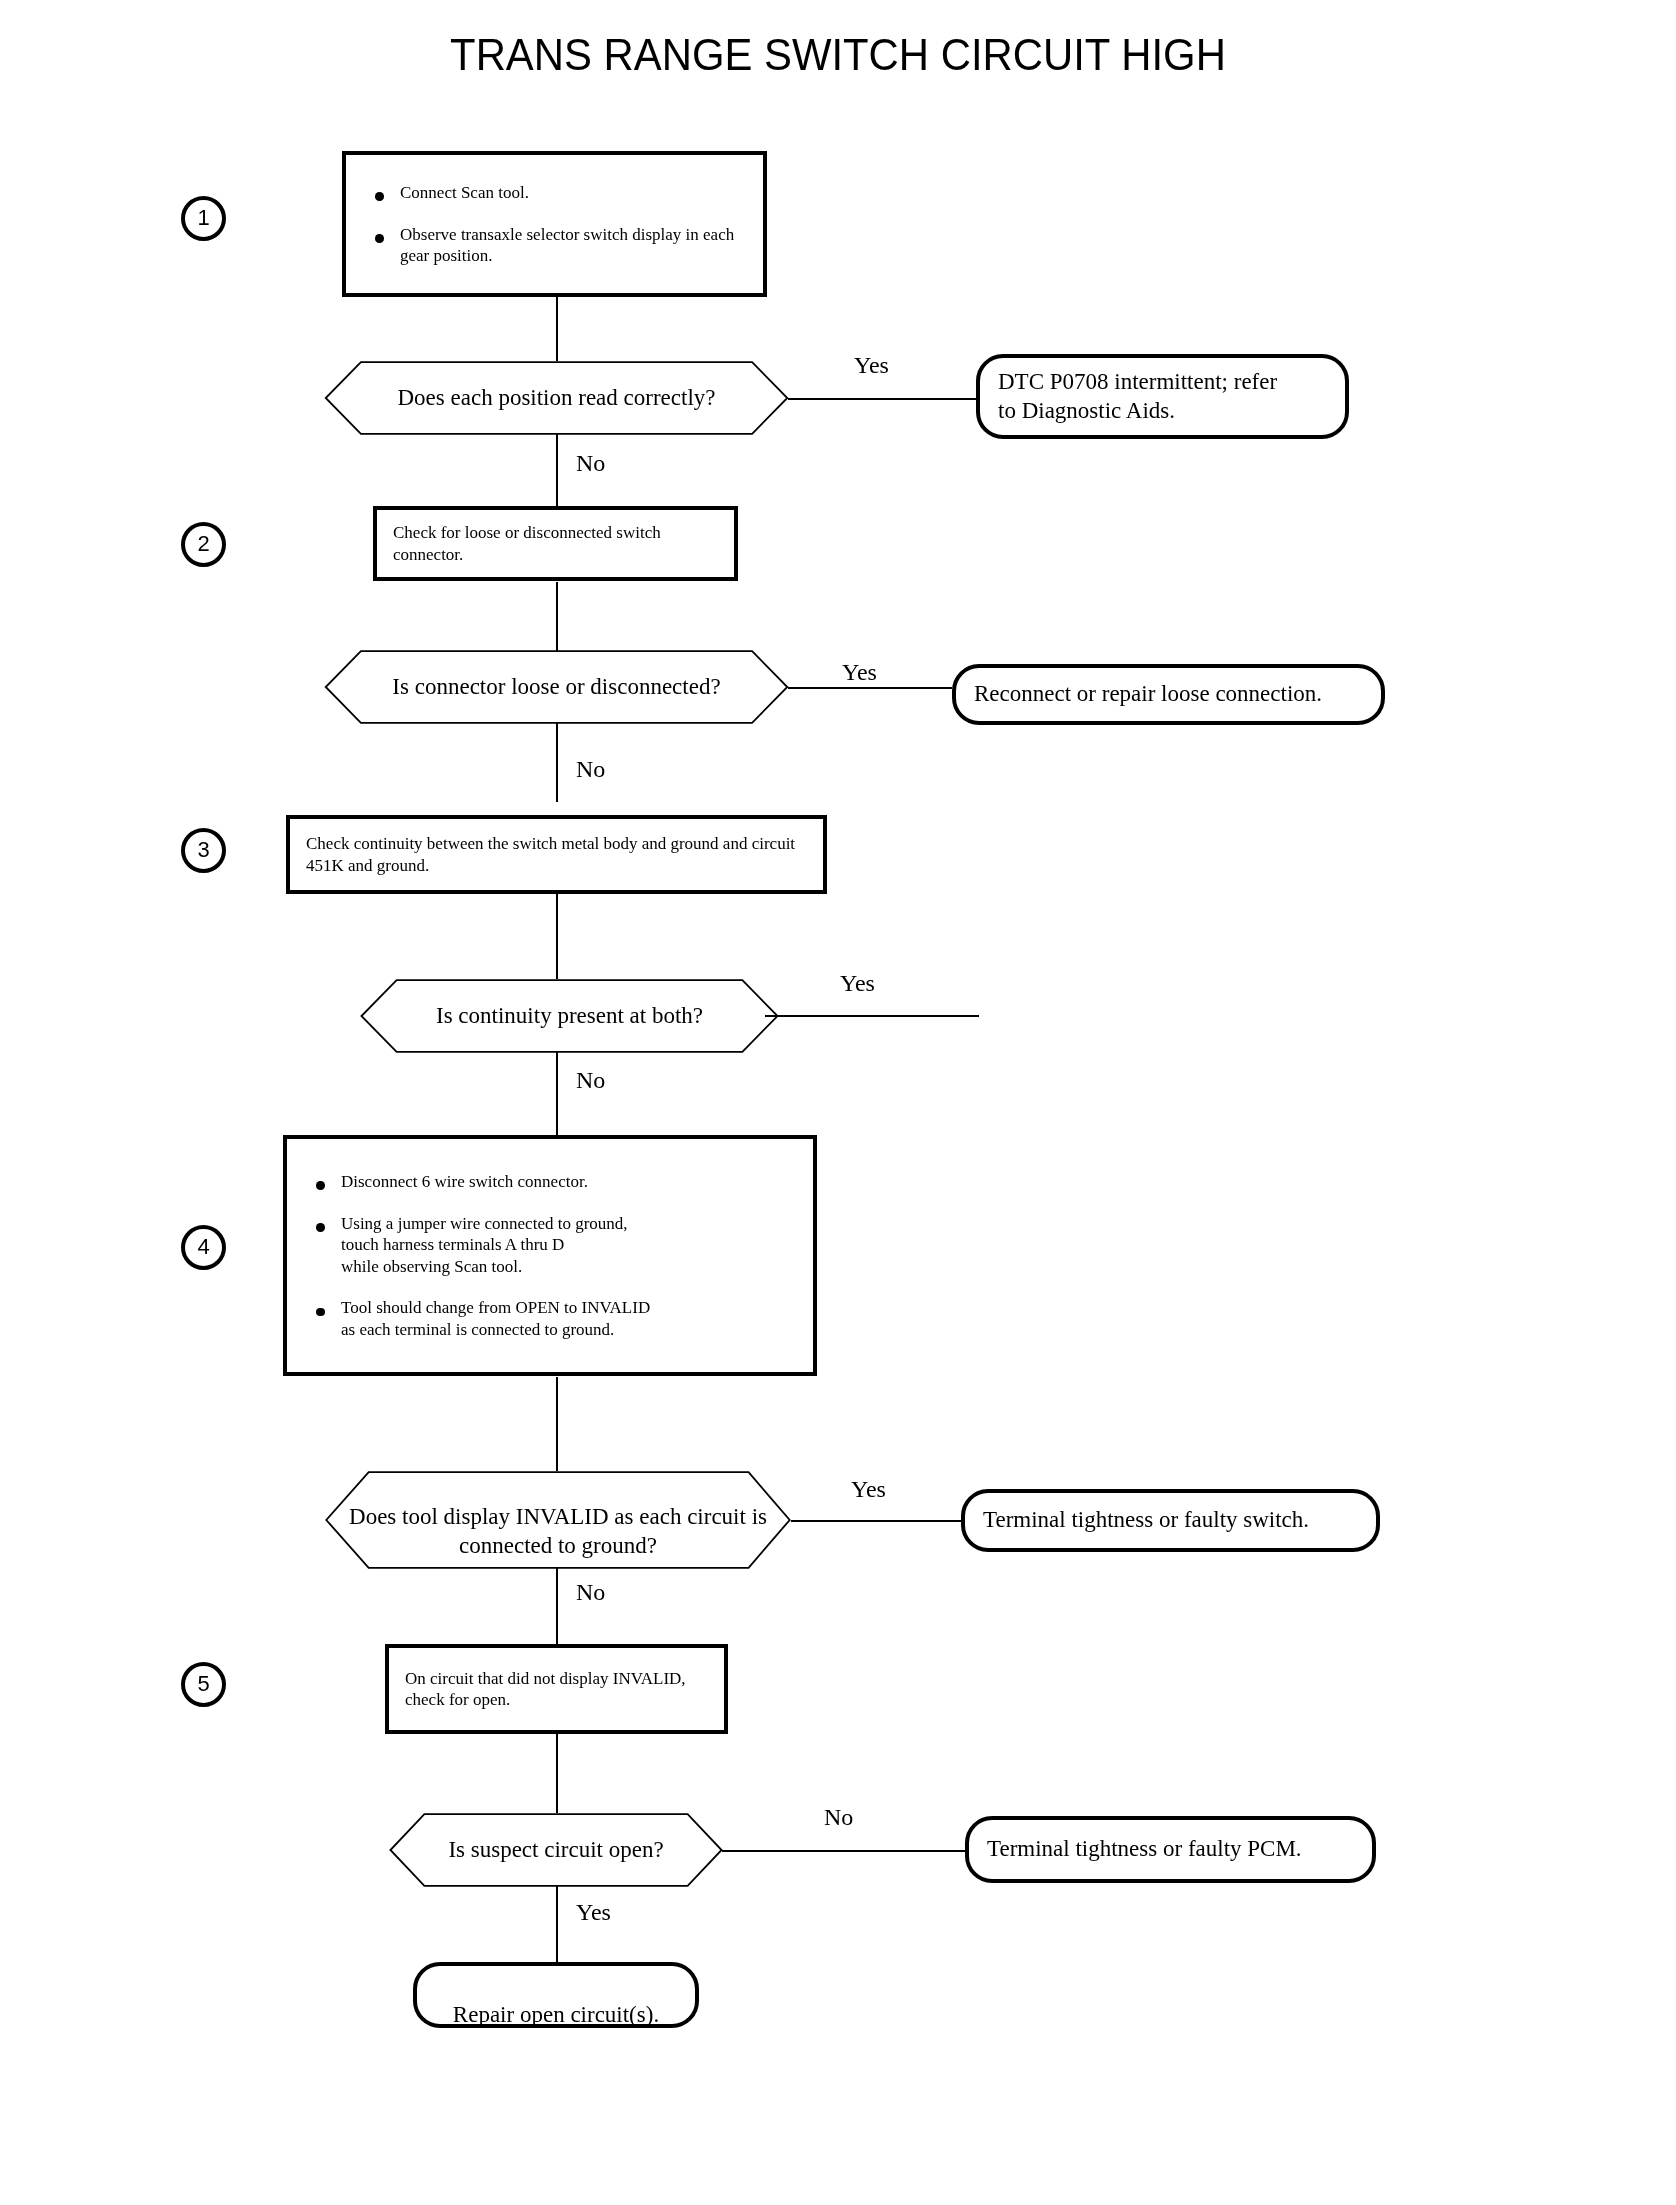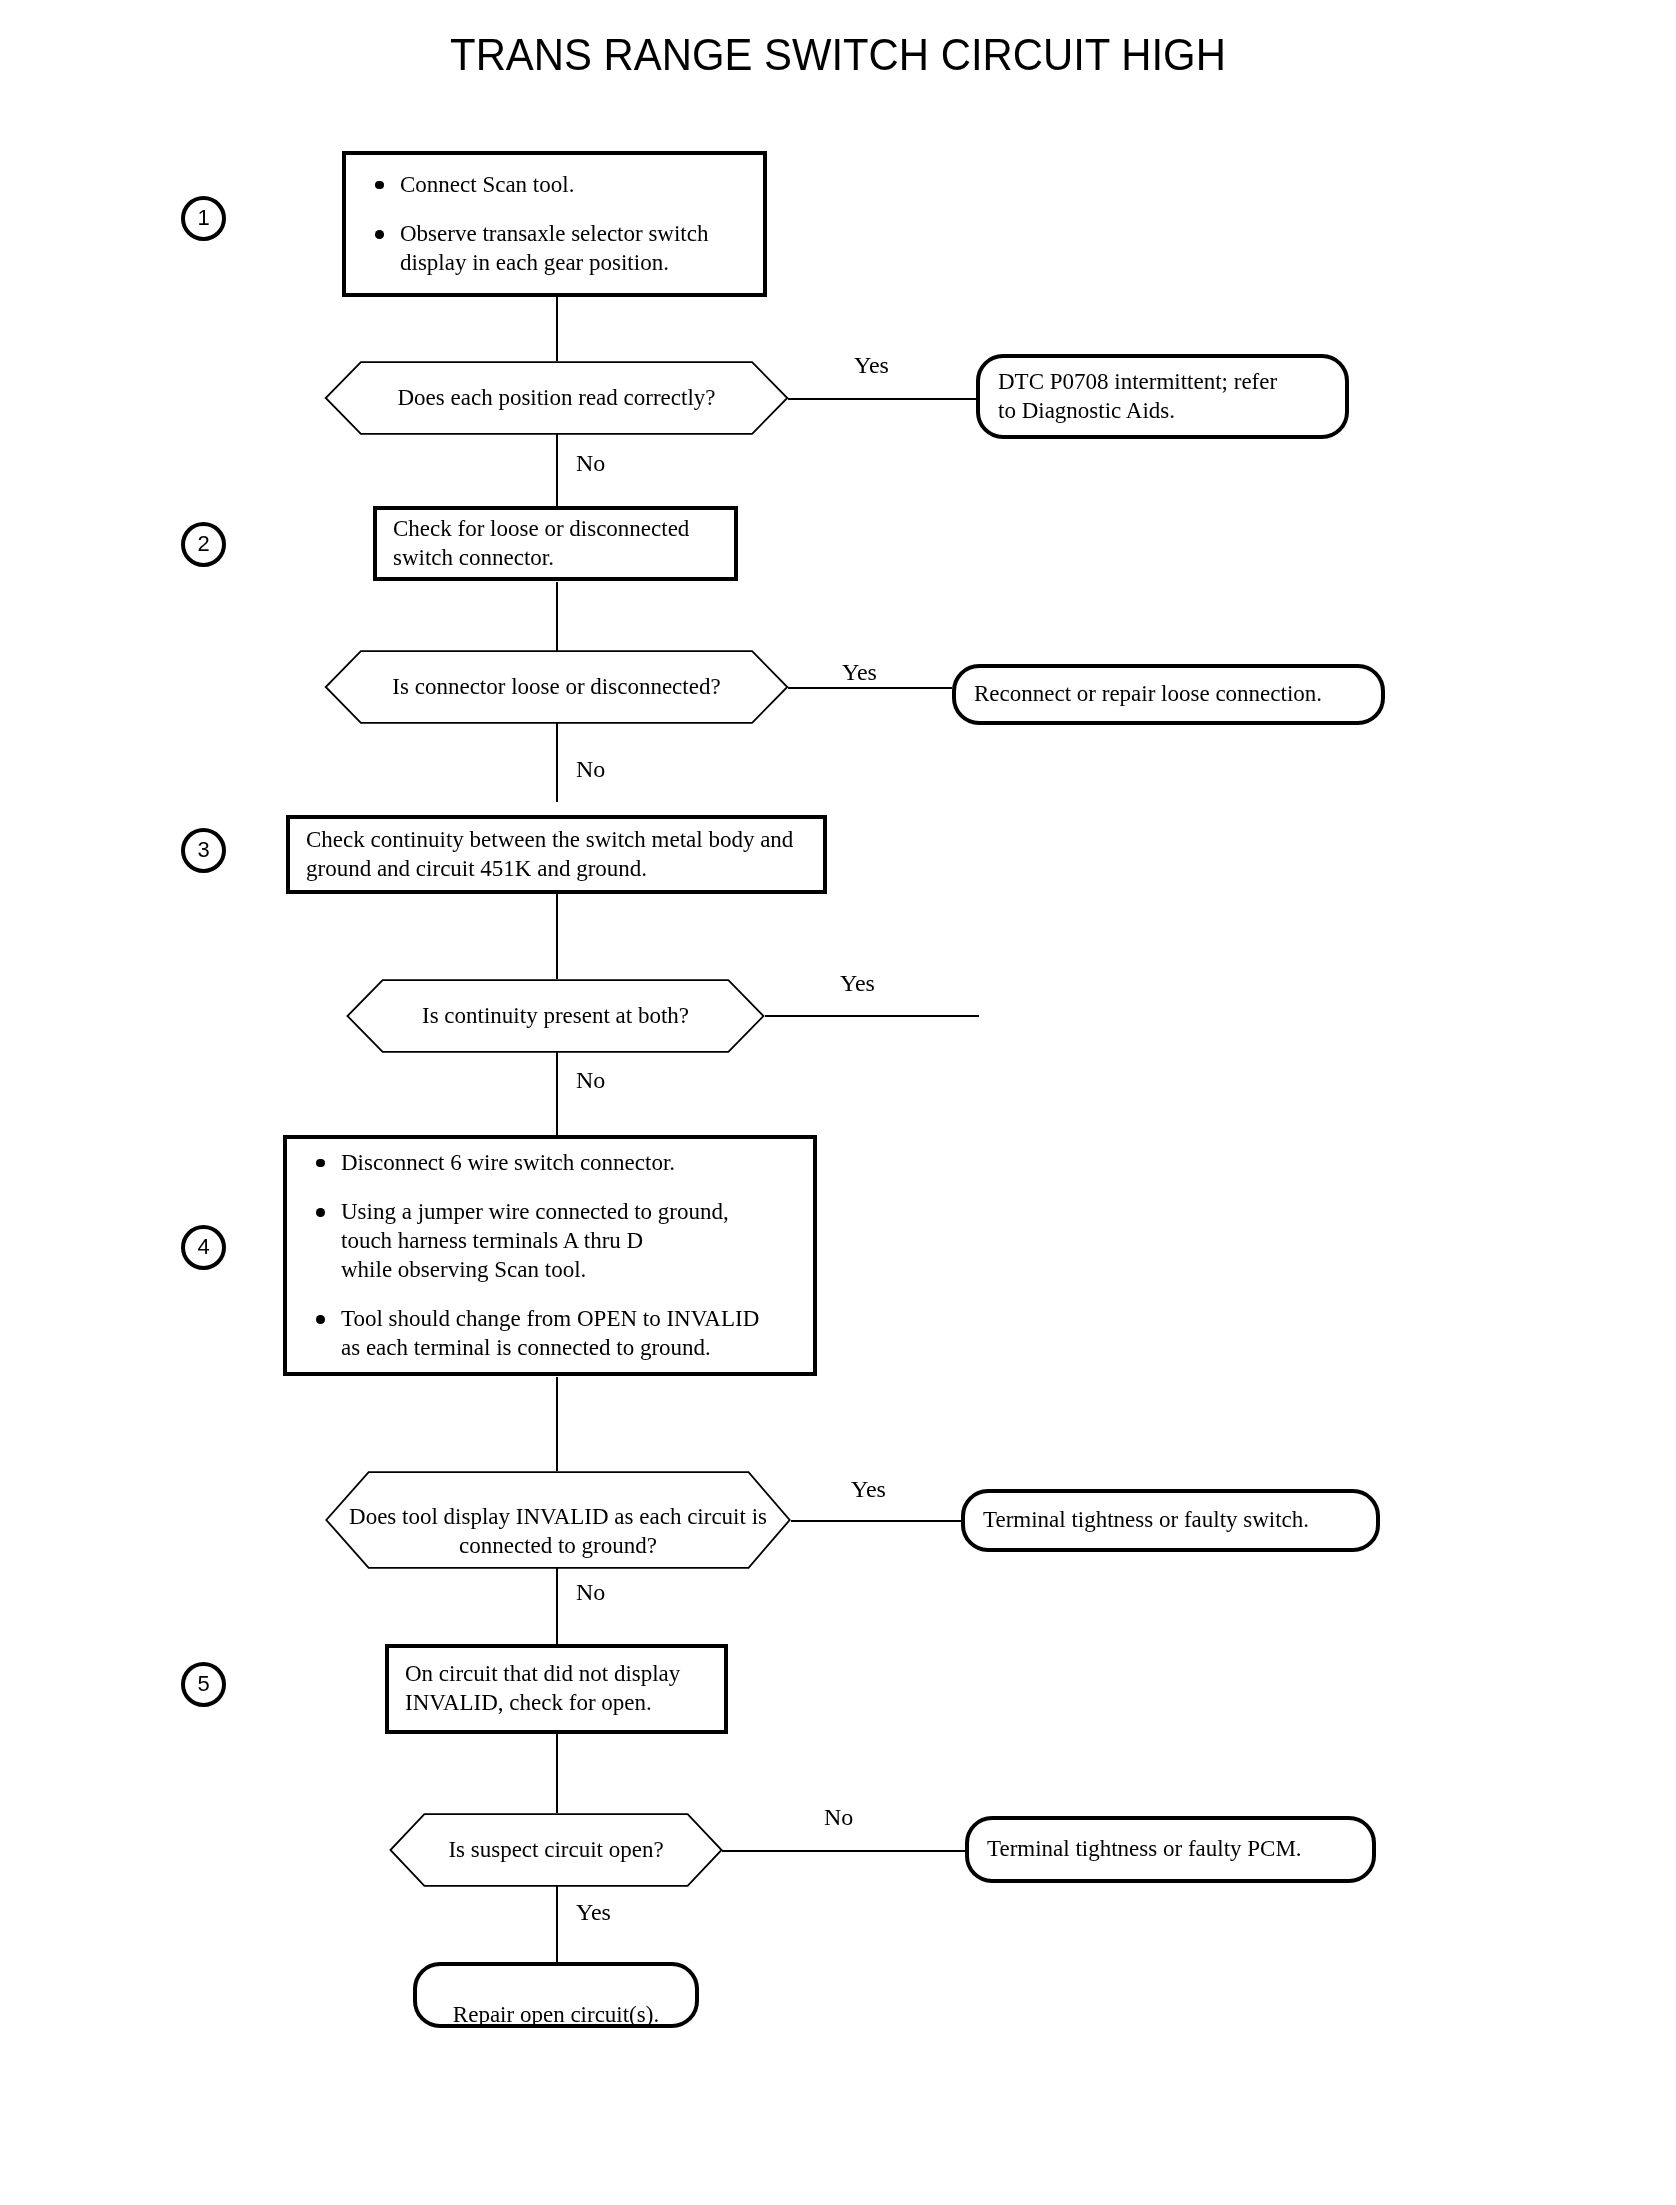--- a/index.html
+++ b/index.html
@@ -22,21 +22,21 @@
     border-radius:50%;box-sizing:border-box;
     display:flex;align-items:center;justify-content:center;
     font-family:"Liberation Sans","DejaVu Sans",sans-serif;
     font-size:22px;line-height:1;padding-bottom:1.8px;
   }
 
   
   .proc{
     position:absolute;box-sizing:border-box;border:4.3px solid #000;
     background:#fff;display:flex;align-items:center;
-    font-size:23px;line-height:1.25;
+    font-size:17px;line-height:1.25;
   }
   .proc .inner{width:100%;padding:0 16px;}
 
   
   ul.bl{margin:0;padding:0;list-style:none;}
   ul.bl li{position:relative;padding-left:38px;margin:0 0 20.7px 0;}
   ul.bl li:last-child{margin-bottom:0;}
   ul.bl li:before{
     content:"";position:absolute;left:13.4px;top:10.3px;
     width:8.5px;height:8.5px;background:#000;border-radius:50%;
@@ -130,21 +130,21 @@
   <div class="lbl" style="left:576px;top:757px;">No</div>
 
   <div class="step-circle" style="left:181px;top:828px;">3</div>
 
   <div class="proc" style="left:286px;top:815px;width:541px;height:79px;">
     <div class="inner"><span>Check continuity between the switch metal body and ground and circuit 451K and ground.</span></div>
   </div>
 
   <div class="vline" style="left:556px;top:894px;height:85px;"></div>
 
-  <div class="dec" style="left:346px;top:979px;width:419px;height:74px;">
+  <div class="dec" style="left:360px;top:979px;width:419px;height:74px;">
     <svg width="419" height="74" viewBox="0 0 690 122">
       <polygon points="60,2 630,2 688,61 630,120 60,120 2,61" fill="#ffffff" stroke="#000000" stroke-width="3"></polygon>
     </svg>
     <div class="dtext">Is continuity present at both?</div>
   </div>
   <div class="hline" style="left:765px;top:1015px;width:214px;"></div>
   <div class="lbl" style="left:840px;top:971px;">Yes</div>
   <div class="vline" style="left:556px;top:1052px;height:85px;"></div>
   <div class="lbl" style="left:576px;top:1068px;">No</div>
 

